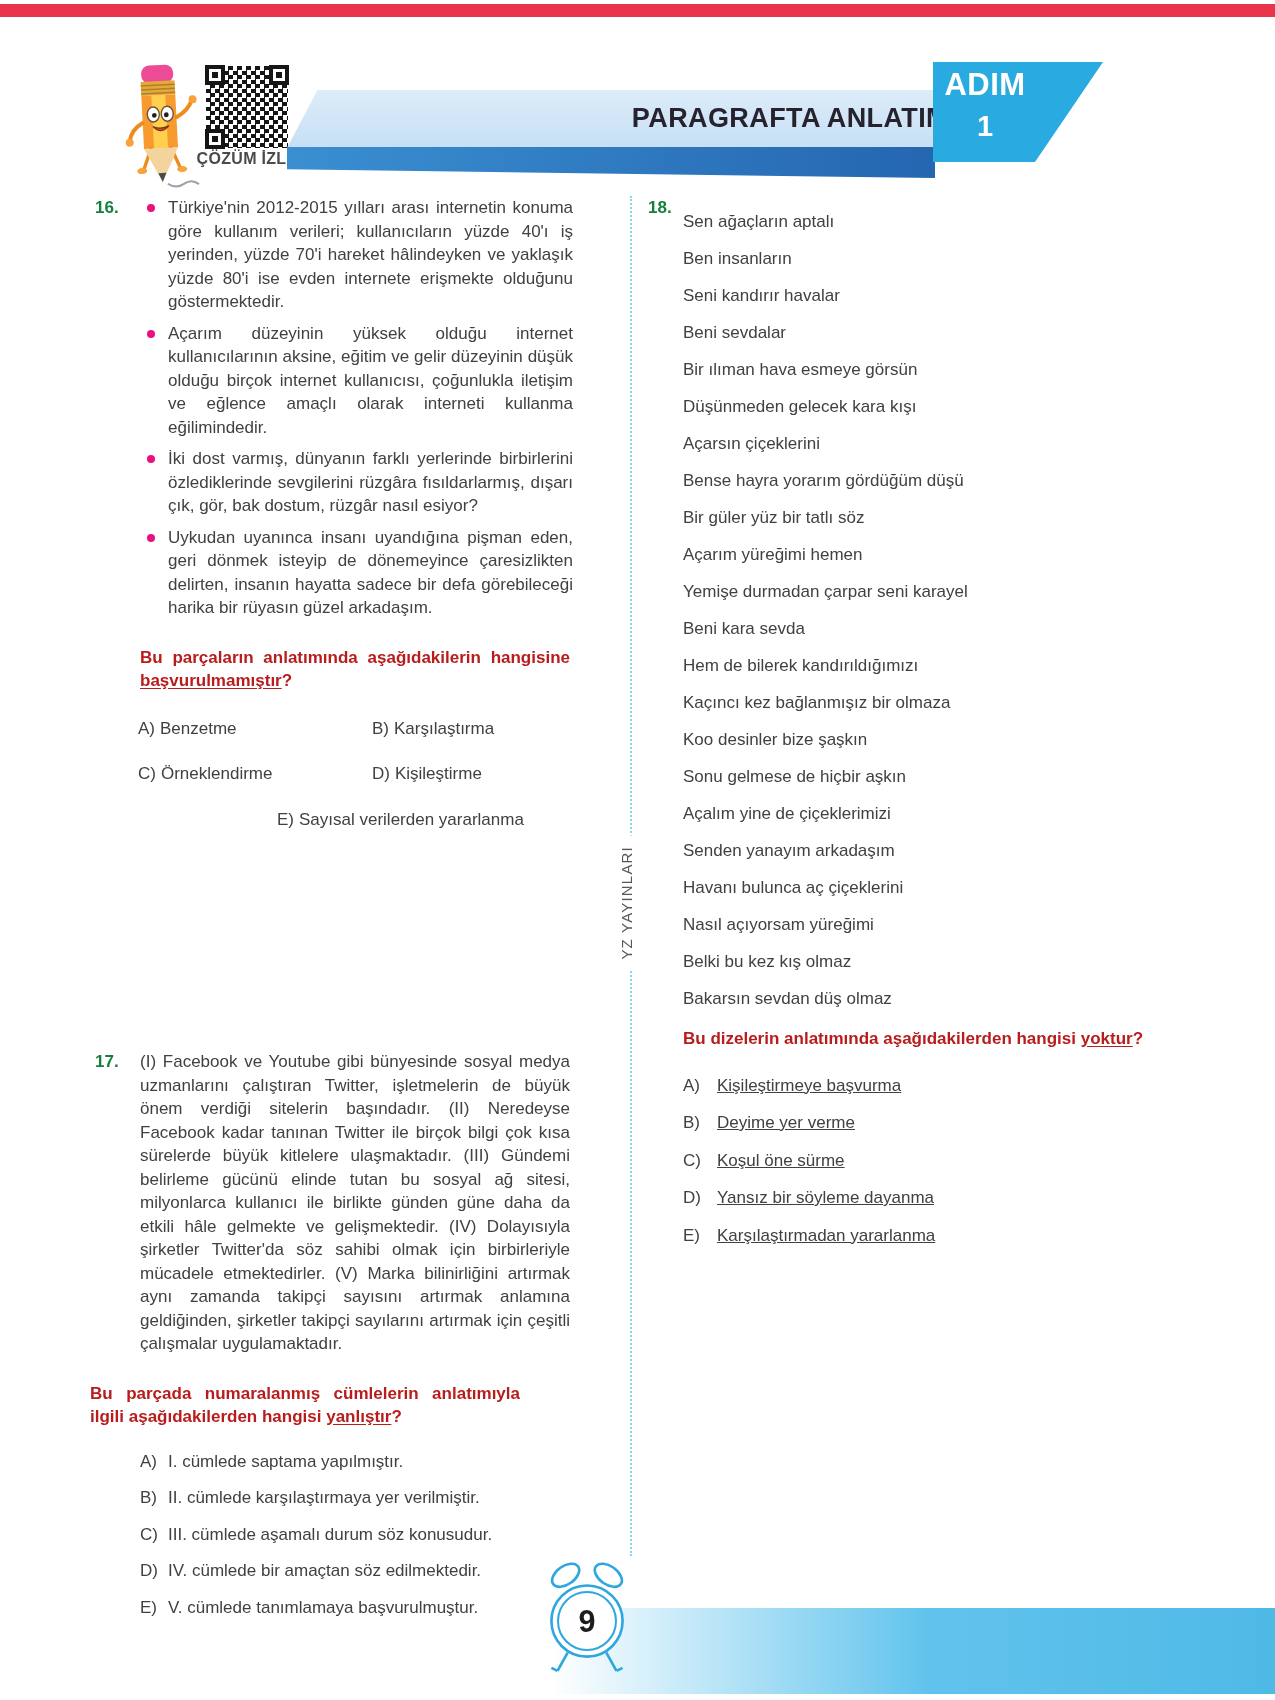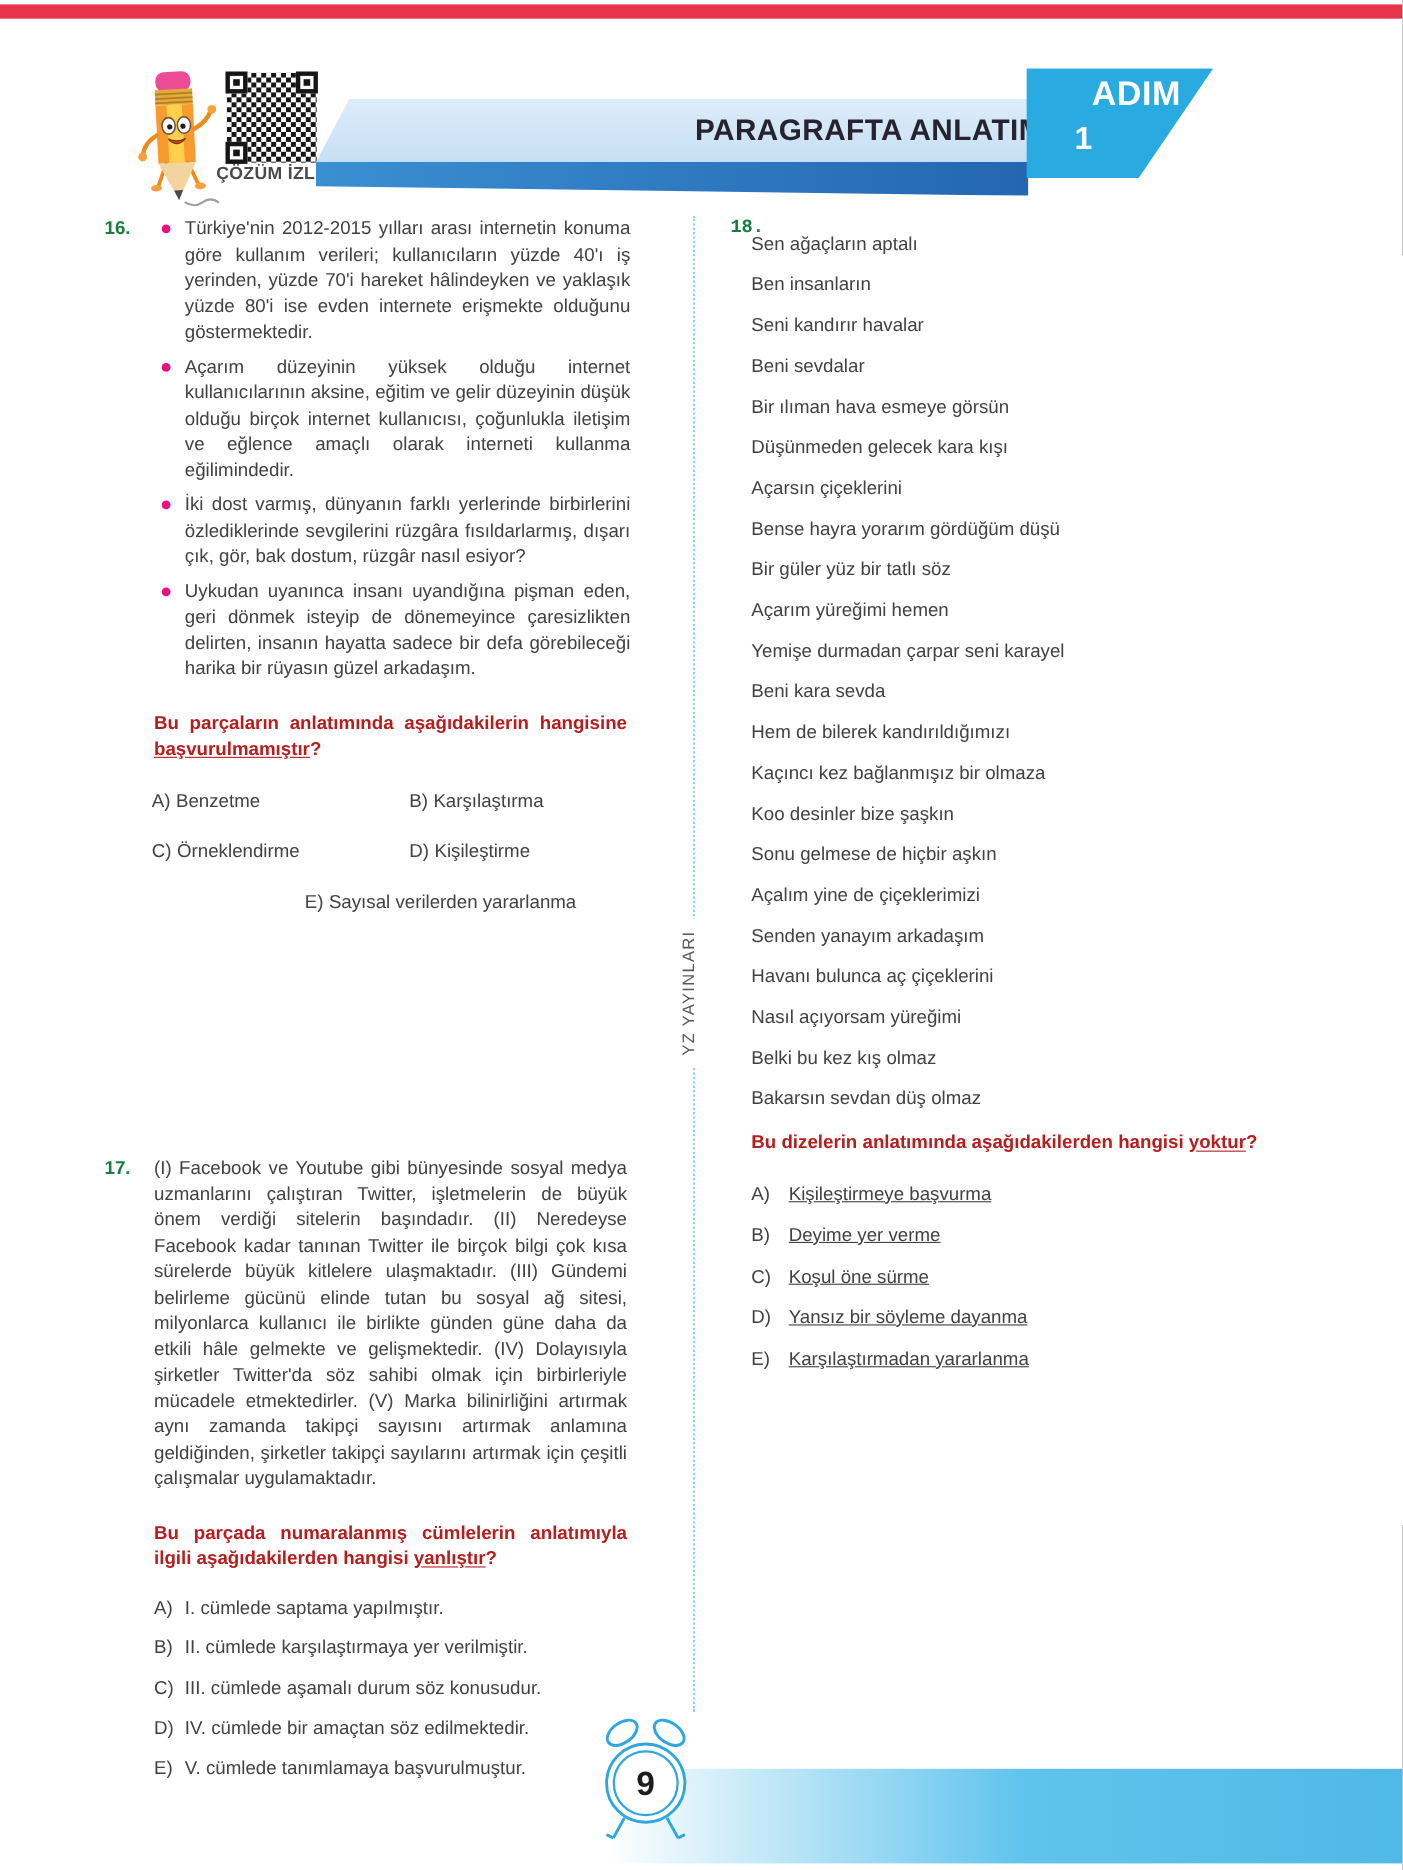--- a/index.html
+++ b/index.html
@@ -27,21 +27,21 @@
       clip-path:polygon(4.7% 0,100% 0,100% 100%,0 100%);}
   .banner-dark{position:absolute;left:287px;top:147px;width:648px;height:31px;
       background:linear-gradient(90deg,#3a8fd1 0%,#2566b1 100%);
       clip-path:polygon(0 0,100% 0,100% 100%,0 72%);}
   .banner-title{position:absolute;left:625px;top:103px;width:370px;text-align:center;
       font-size:27px;font-weight:800;color:#27232e;letter-spacing:.4px;white-space:nowrap;}
 
   .badge{position:absolute;left:933px;top:62px;width:170px;height:100px;background:#29abe2;
       clip-path:polygon(0 0,100% 0,60% 100%,0 100%);}
   .badge-top{position:absolute;left:0;top:5px;width:104px;text-align:center;
-      font-size:31px;font-weight:800;color:#fff;letter-spacing:.5px;padding-left:48px;}
+      font-size:31px;font-weight:800;color:#fff;letter-spacing:.5px;}
   .badge-num{position:absolute;left:0;top:48px;width:104px;text-align:center;
       font-size:29px;font-weight:800;color:#fff;}
 
   
   .divider{position:absolute;left:630px;top:196px;height:1360px;border-left:2.5px dotted #8ad5f4;}
   .watermark{position:absolute;left:617px;top:836px;background:#fff;padding:10px 1px;
       writing-mode:vertical-rl;transform:rotate(180deg);
       font-size:15px;color:#58585a;letter-spacing:1.2px;}
 
   
@@ -59,28 +59,28 @@
       border-radius:50%;background:#ec0f7e;}
   .q16 .stem{margin-left:50px;width:430px;}
   .optgrid{display:grid;grid-template-columns:234px 1fr;row-gap:22px;margin:24px 0 0 48px;}
   .optE{margin:22px 0 0 187px;}
   .letter{margin-right:5px;}
 
   
   .q17{left:90px;top:1050px;width:482px;}
   .q17 .qnum{left:5px;}
   .passage{margin:0 0 0 50px;width:430px;text-align:justify;}
-  .q17 .stem{margin-left:50px;width:430px;}
+  .q17 .stem{width:430px;}
   .optlist{margin:21px 0 0 50px;}
   .optline{margin-bottom:13px;}
   .optline .letter{display:inline-block;min-width:28px;margin-right:0;}
 
   
   .q18{left:648px;top:196px;width:510px;}
-  .q18 .qnum{left:16px;font-family:Liberation Mono, monospace;}
+  .q18 .qnum{left:0;}
   .pline{margin:14px 0 13px 35px;line-height:23px;}
   .q18 .stem{margin:17px 0 0 35px;width:480px;white-space:nowrap;}
   .q18 .optlist{margin:23px 0 0 35px;text-decoration:underline;}
   .q18 .optline{margin-bottom:14px;}
   .q18 .optline .letter{min-width:34px;}
 
   
   .band{position:absolute;left:552px;top:1608px;width:723px;height:86px;
       background:linear-gradient(to right,rgba(110,198,240,0) 0%,rgba(88,192,236,.95) 52%,#4fb9e6 100%);}
   .clock{position:absolute;left:536px;top:1558px;width:102px;height:120px;}

